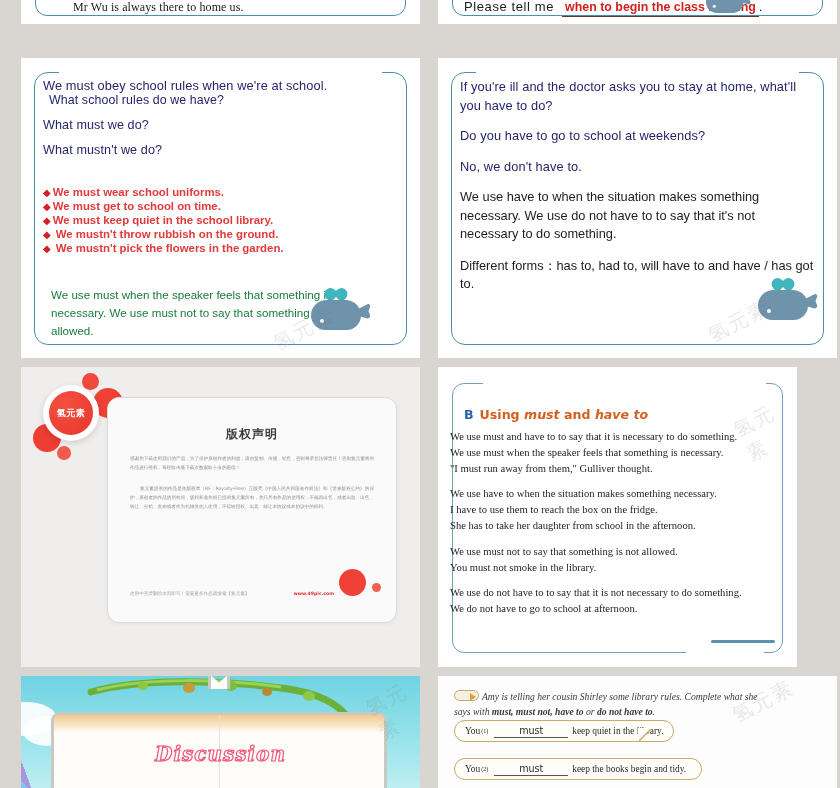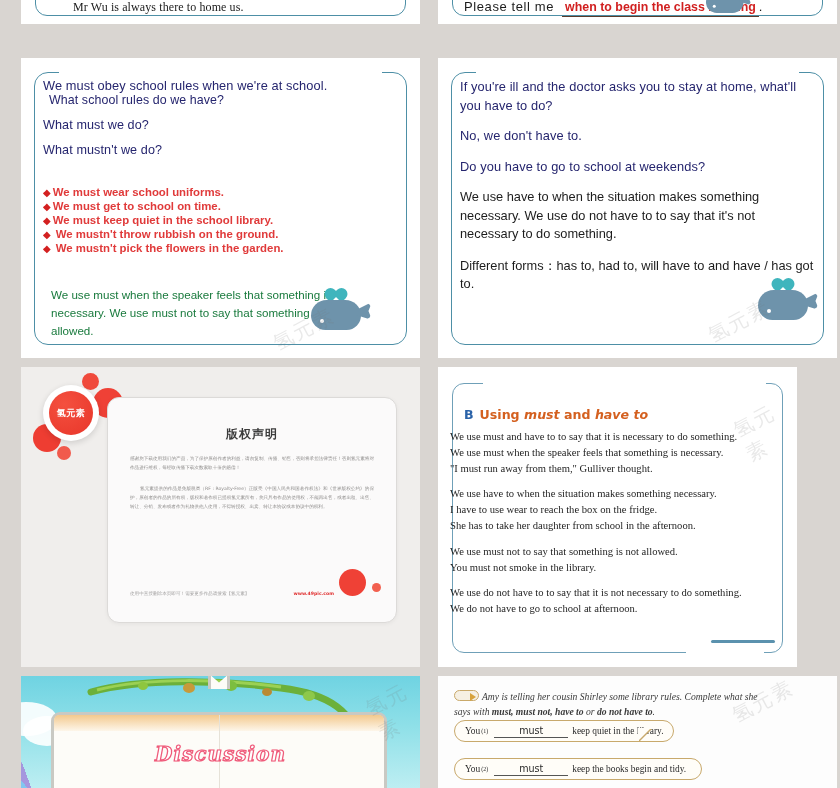--- a/index.html
+++ b/index.html
@@ -413,22 +413,22 @@
     </div>
 
     <div class="wm" style="left:250px; top:258px;">氢元素</div>
   </div>
 
   <div class="slide" id="slide-r1c2">
     <div class="frame" style="left:13px; top:14px; right:13px; bottom:13px;"></div>
 
     <div style="position:absolute; left:22px; top:20px; right:22px;">
       <div class="navy" style="font-size:12.8px; line-height:1.45; margin-bottom:12px;">If you're ill and the doctor asks you to stay at home, what'll you have to do?</div>
+      <div class="navy" style="font-size:12.8px; line-height:1.45; margin-bottom:12px;">Do you have to go to school at weekends?</div>
       <div class="navy" style="font-size:12.8px; line-height:1.45; margin-bottom:12px;">No, we don't have to.</div>
-      <div class="navy" style="font-size:12.8px; line-height:1.45; margin-bottom:12px;">Do you have to go to school at weekends?</div>
       <div class="dark" style="font-size:12.8px; line-height:1.45; margin-bottom:13px;">We use have to when the situation makes something necessary. We use do not have to to say that it's not necessary to do something.</div>
       <div class="dark" style="font-size:12.8px; line-height:1.45;">Different forms：has to, had to, will have to and have / has got to.</div>
     </div>
 
     <div class="whale" style="left:320px; top:218px;">
       <div class="spout">
           <span class="h1"></span>
           <span class="h2"></span>
         </div>
       <div class="body"></div>
@@ -472,21 +472,21 @@
     </div>
 
     <div class="tb-body">
       <p>
         <span>We use must and have to to say that it is necessary to do something.</span><br>
         <span>We use must when the speaker feels that something is necessary.</span><br>
         <span>"I must run away from them," Gulliver thought.</span>
       </p>
       <p>
         <span>We use have to when the situation makes something necessary.</span><br>
-        <span>I have to use wear to reach the box on the fridge.</span><br>
+        <span>I have to use them to reach the box on the fridge.</span><br>
         <span>She has to take her daughter from school in the afternoon.</span>
       </p>
       <p>
         <span>We use must not to say that something is not allowed.</span><br>
         <span>You must not smoke in the library.</span>
       </p>
       <p>
         <span>We use do not have to to say that it is not necessary to do something.</span><br>
         <span>We do not have to go to school at afternoon.</span>
       </p>

